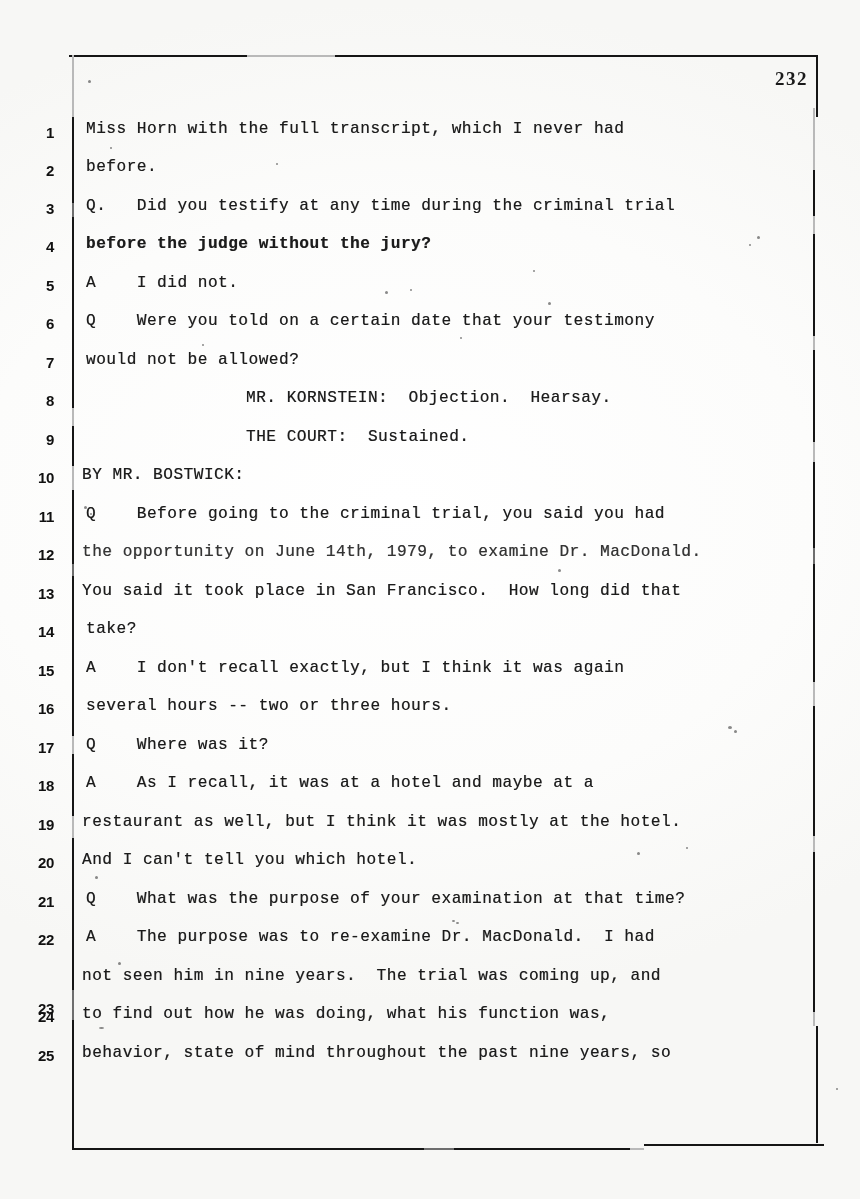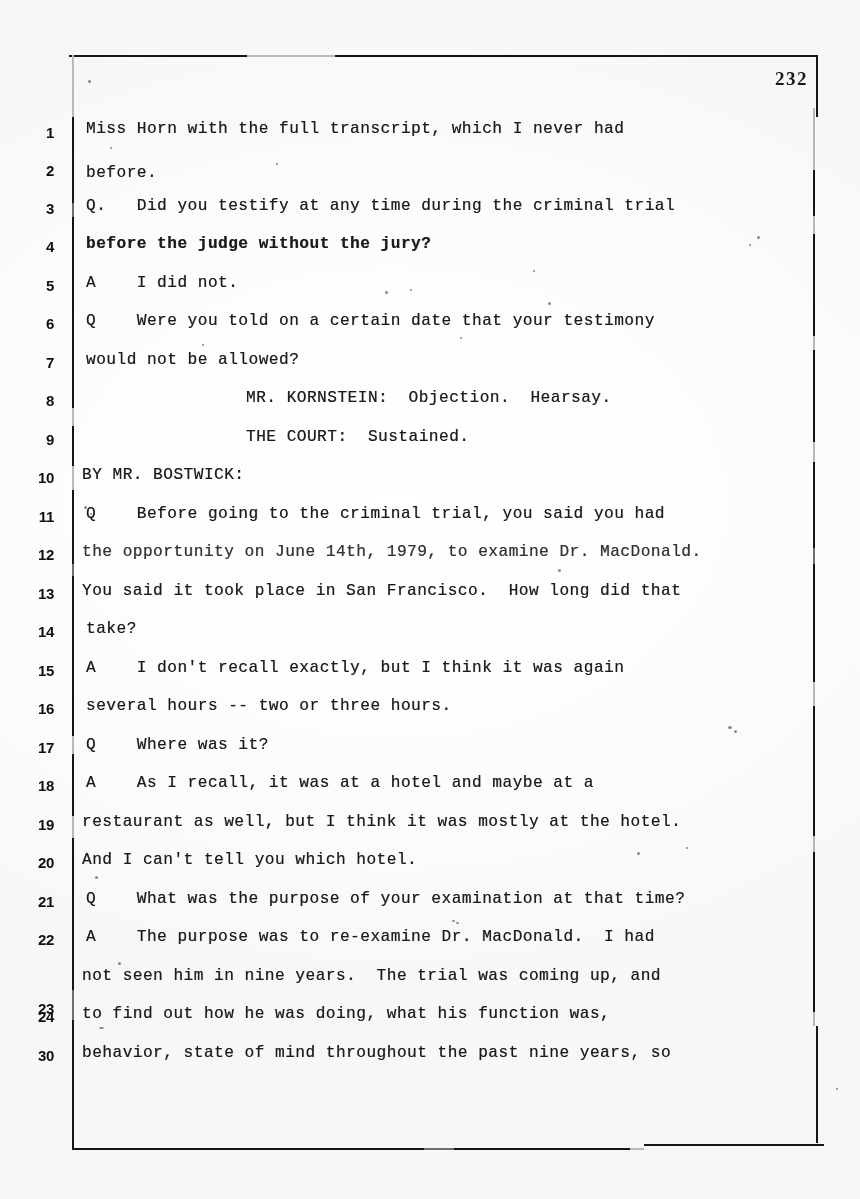--- a/index.html
+++ b/index.html
@@ -192,26 +192,26 @@
     <div class="lineno" style="top:552px;">15</div>
     <div class="lineno" style="top:590px;">16</div>
     <div class="lineno" style="top:629px;">17</div>
     <div class="lineno" style="top:667px;">18</div>
     <div class="lineno" style="top:706px;">19</div>
     <div class="lineno" style="top:744px;">20</div>
     <div class="lineno" style="top:783px;">21</div>
     <div class="lineno" style="top:821px;">22</div>
     <div class="lineno" style="top:860px;margin-top:30px;">23</div>
     <div class="lineno" style="top:898px;">24</div>
-    <div class="lineno" style="top:937px;">30</div>
+    <div class="lineno" style="top:937px;">25</div>
   </div>
 
   <div id="transcript">
     <div class="tline" style="top:10px;">Miss Horn with the full transcript, which I never had</div>
-    <div class="tline" style="top:48px;margin-top:6px;">before.</div>
+    <div class="tline" style="top:48px;">before.</div>
     <div class="tline" style="top:87px;">Q.   Did you testify at any time during the criminal trial</div>
     <div class="tline" style="top:125px;font-weight:bold;">before the judge without the jury?</div>
     <div class="tline" style="top:164px;">A    I did not.</div>
     <div class="tline" style="top:202px;">Q    Were you told on a certain date that your testimony</div>
     <div class="tline" style="top:241px;">would not be allowed?</div>
     <div class="tline indent" style="top:279px;">MR. KORNSTEIN:  Objection.  Hearsay.</div>
     <div class="tline indent" style="top:318px;">THE COURT:  Sustained.</div>
     <div class="tline" style="top:356px; left:-4px;">BY MR. BOSTWICK:</div>
     <div class="tline" style="top:395px;">Q    Before going to the criminal trial, you said you had</div>
     <div class="tline light" style="top:433px; left:-4px;">the opportunity on June 14th, 1979, to examine Dr. MacDonald.</div>

